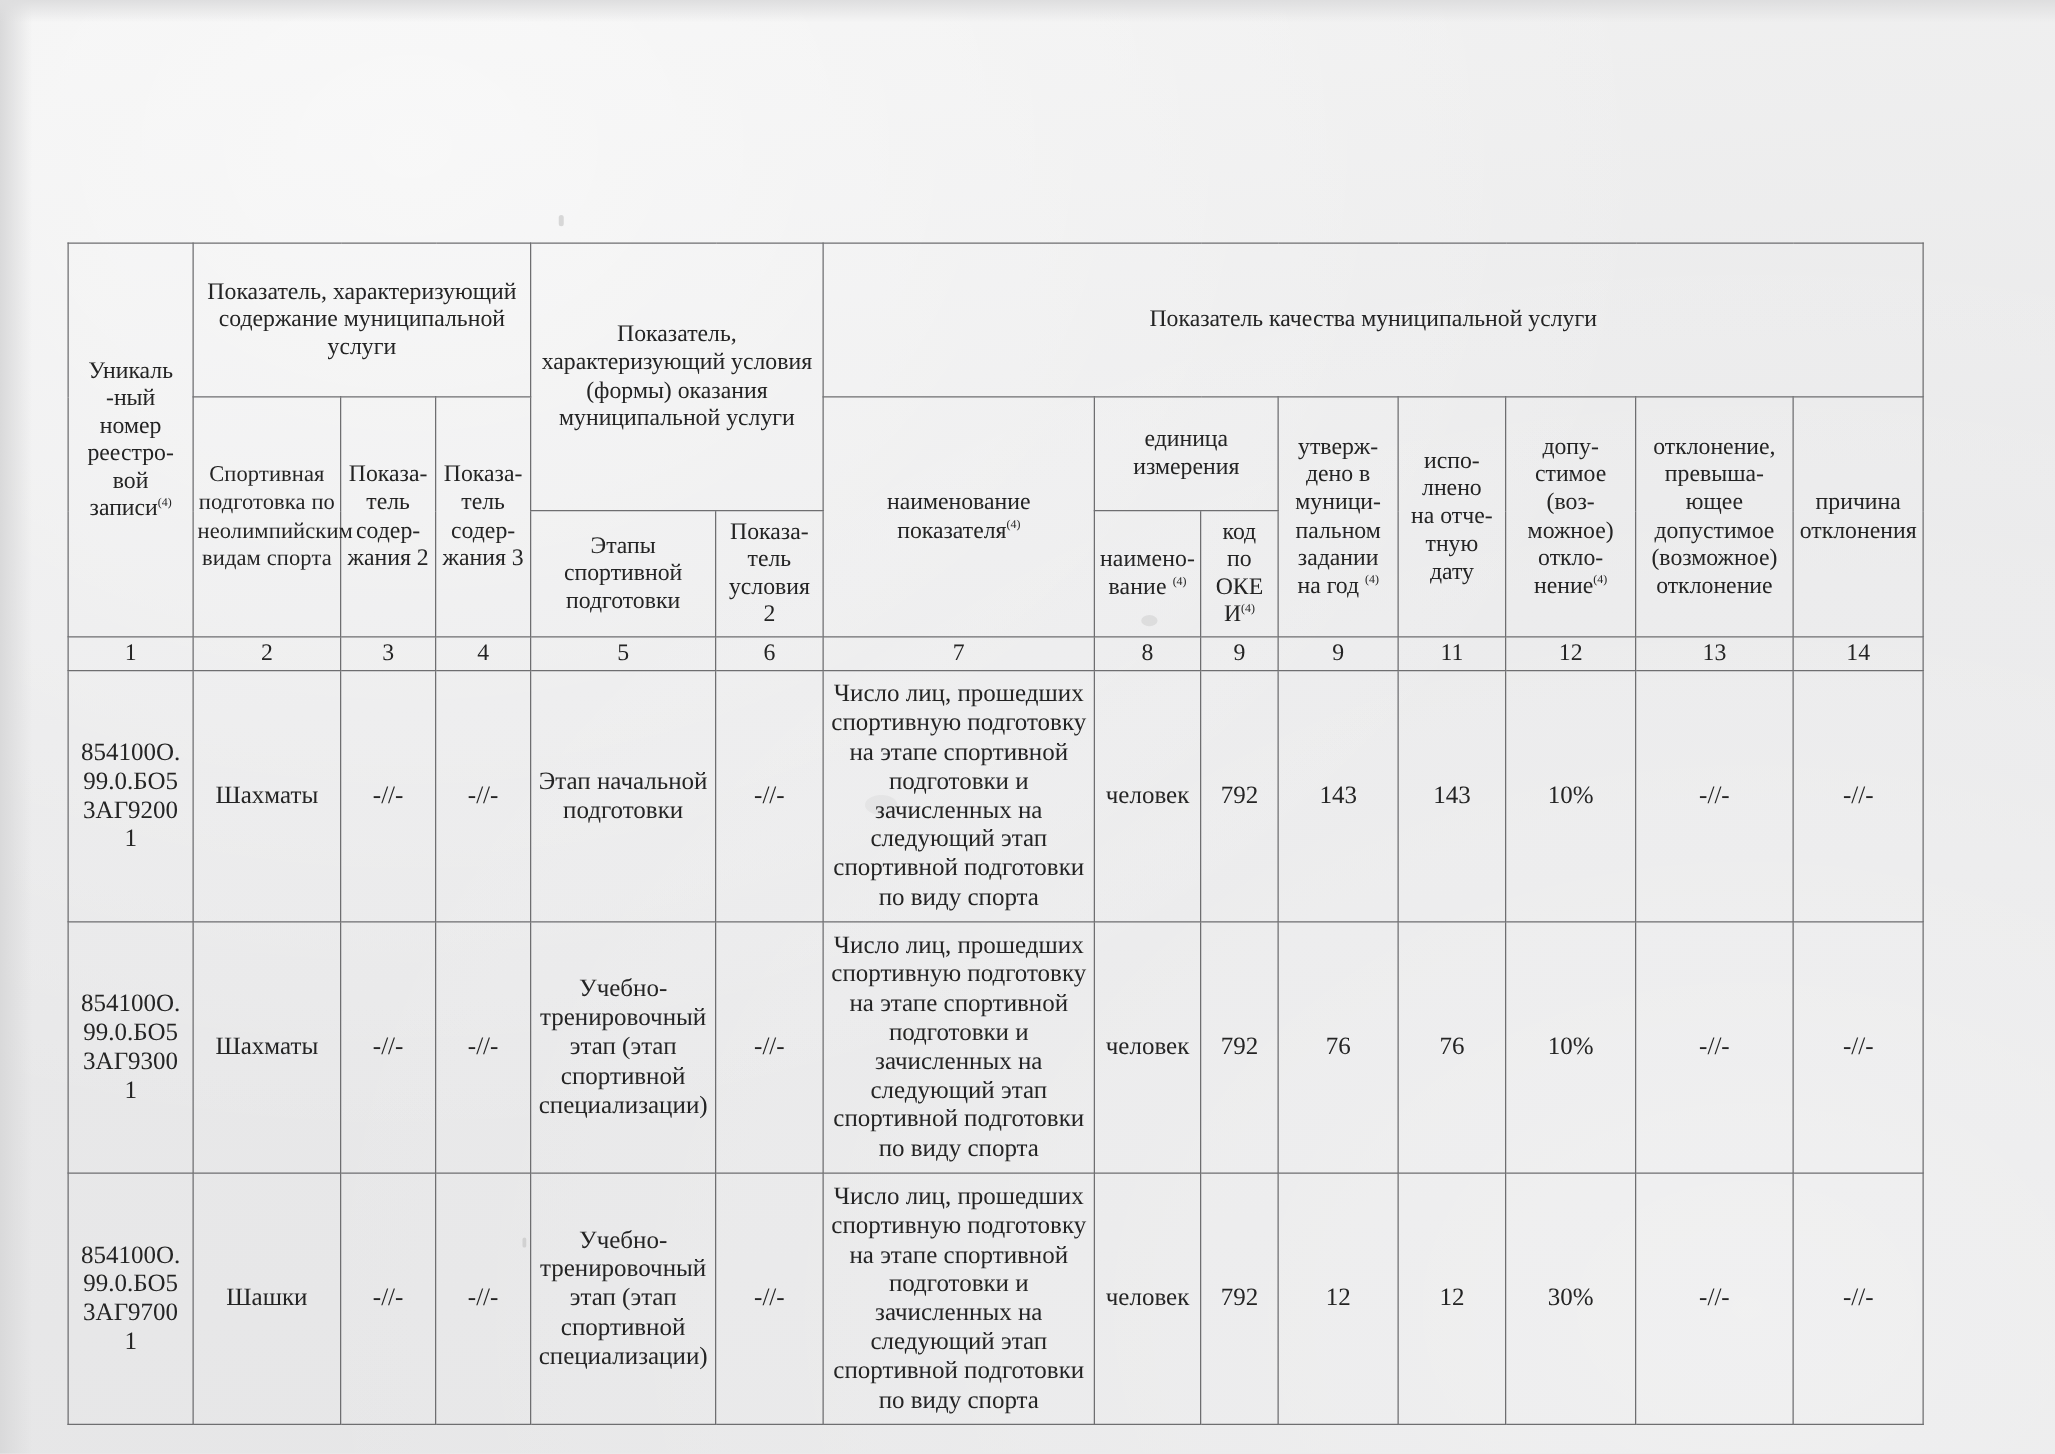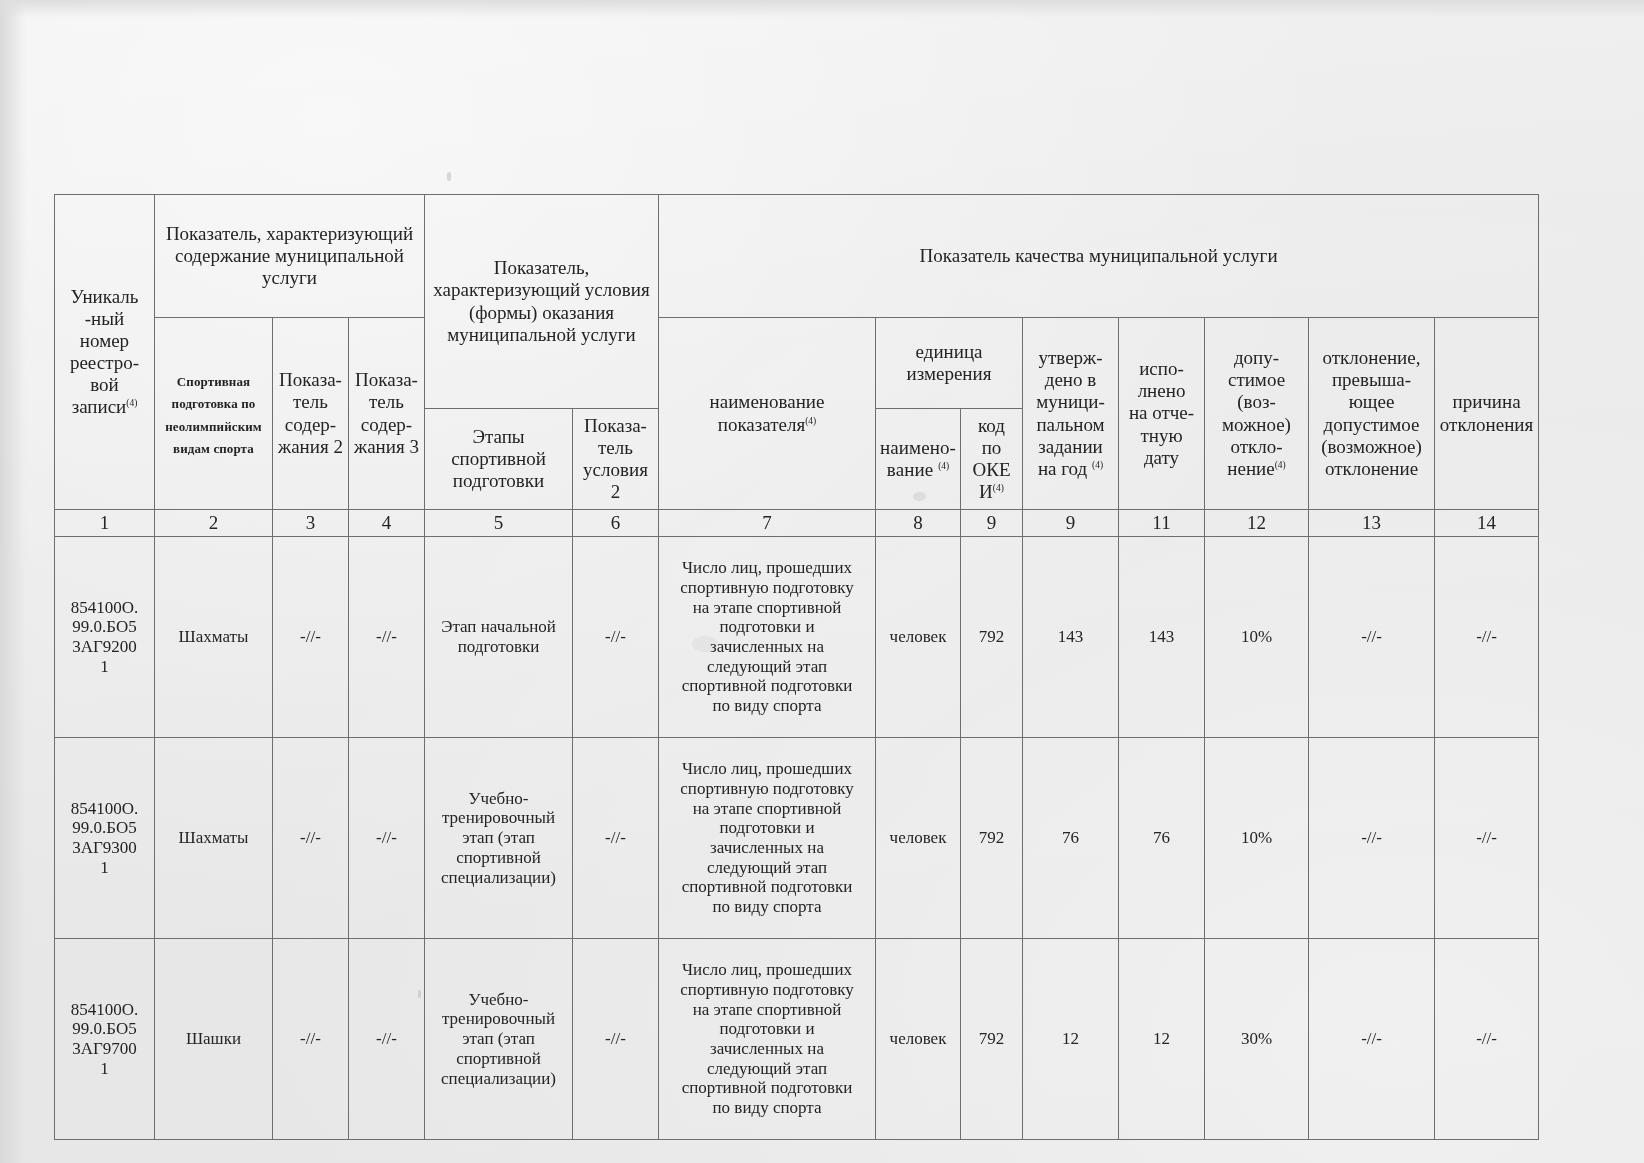--- a/index.html
+++ b/index.html
@@ -61,39 +61,38 @@
     text-align: center;
     vertical-align: middle;
     font-weight: normal;
     line-height: 1.16;
     color: #242424;
   }
   table.doc thead td {
     font-size: 19px;
   }
   .small {
-    font-size: 13px;
+    font-size: 18px;
     letter-spacing: .1px;
-    font-weight: bold;
   }
   .mid {
     font-size: 15.5px;
   }
   .hdr-main { font-size: 19.5px; }
   .numrow td {
     font-size: 19px;
     padding: 3px 2px 4px;
   }
   .sup {
     font-size: 9.5px;
     vertical-align: super;
     letter-spacing: 0;
   }
   .body-row td {
-    font-size: 17px;
+    font-size: 20px;
     height: 196px;
   }
   .cell-reg {
     font-size: 18px;
     text-align: left;
     padding-left: 8px;
     line-height: 1.5;
   }
   .cell-ind {
     font-size: 15.2px;

